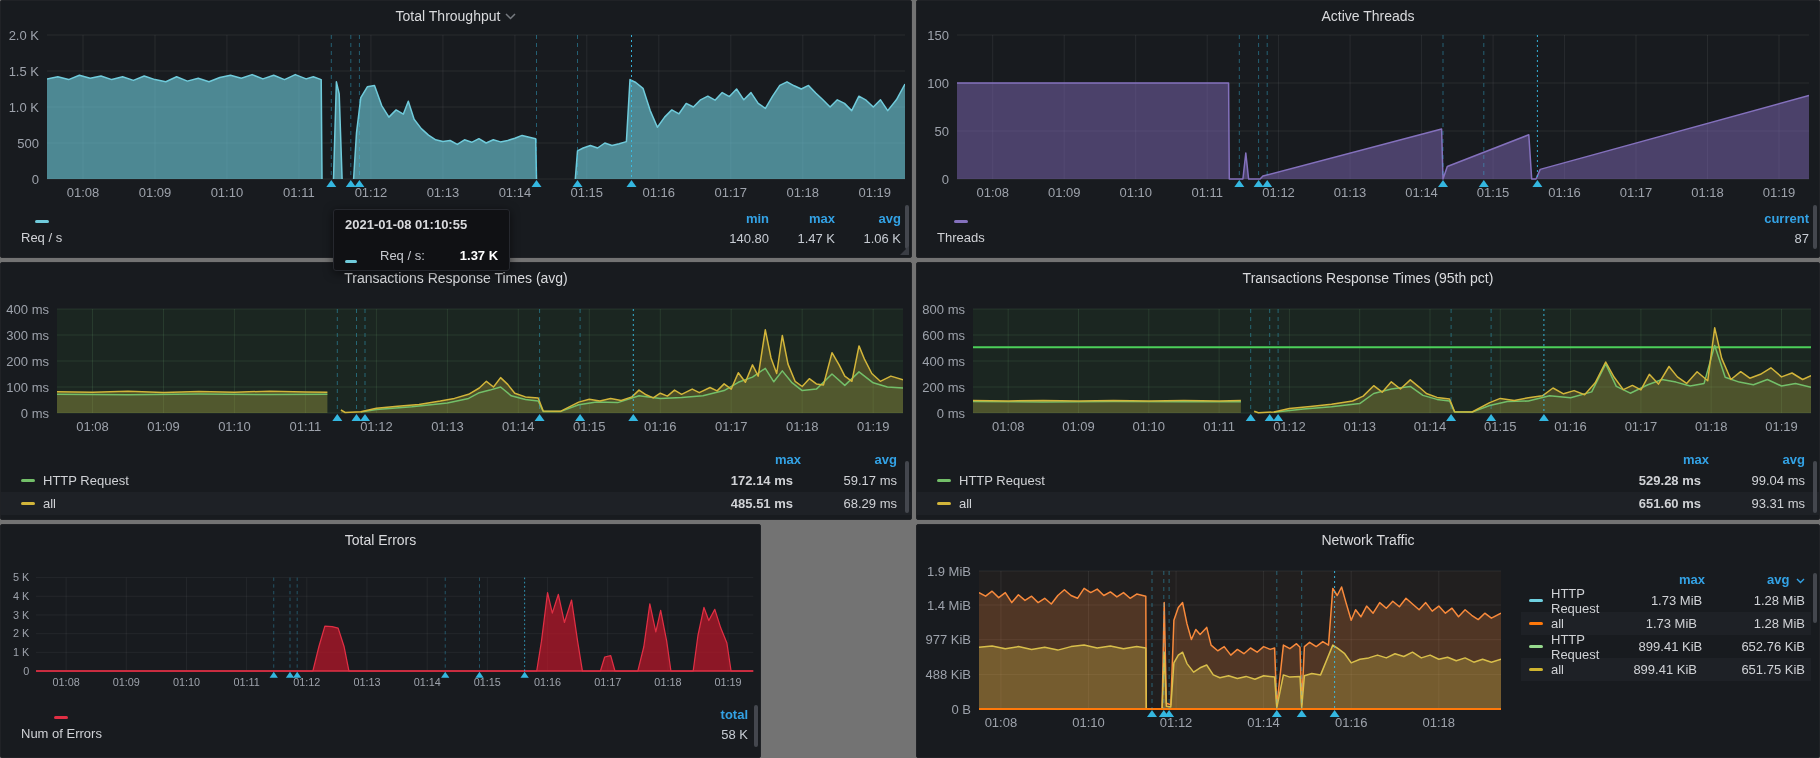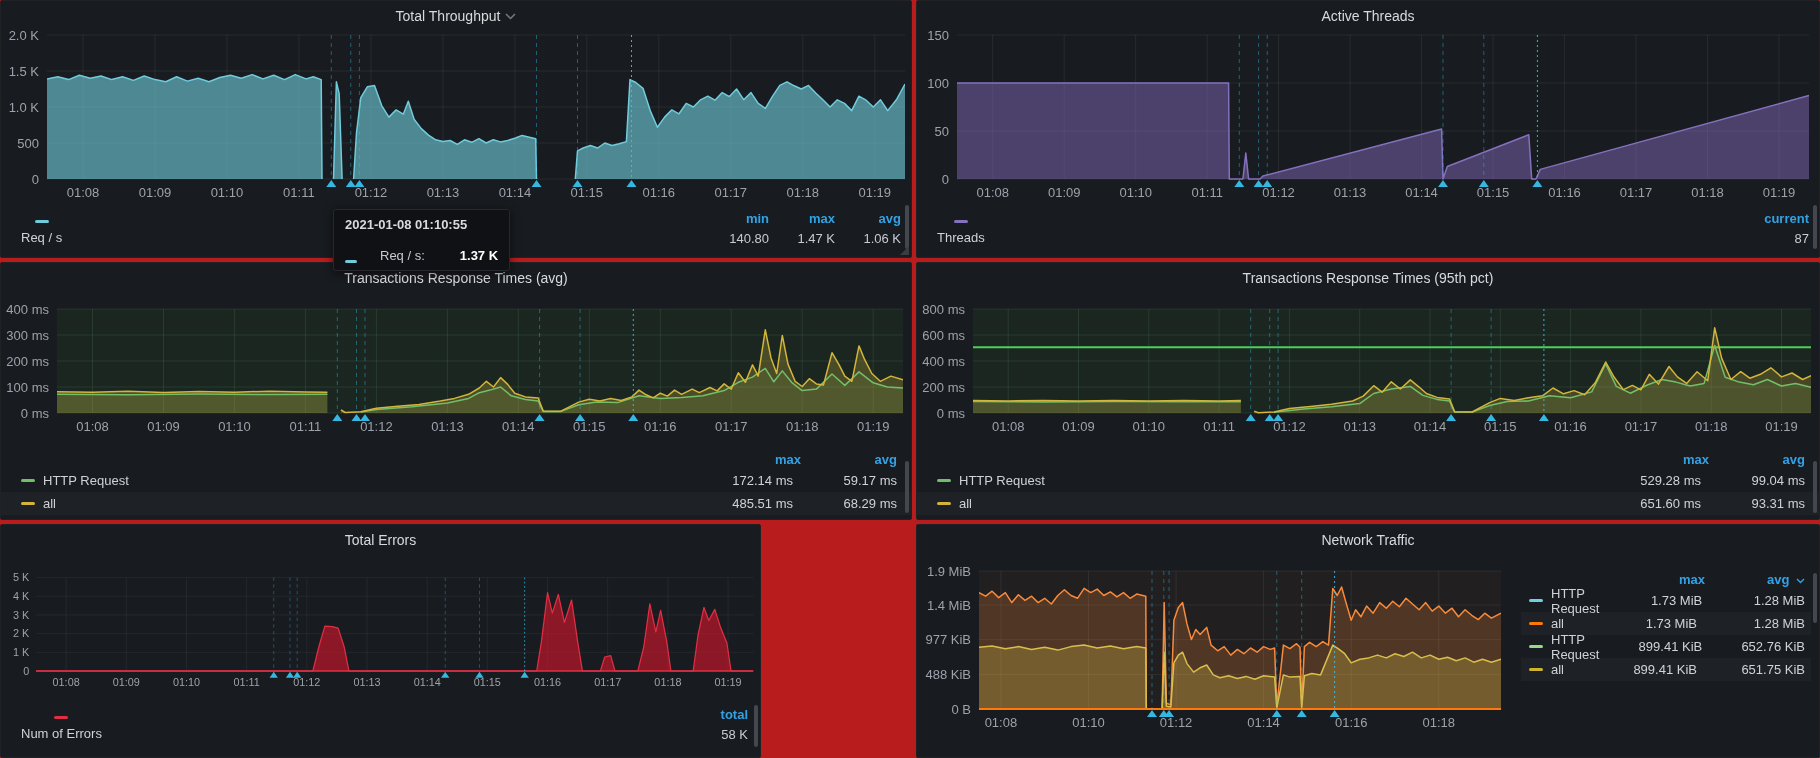--- a/index.html
+++ b/index.html
@@ -1,37 +1,37 @@
 <!DOCTYPE html>
 <html><head>
 <meta charset="utf-8">
 <style>
   * { margin:0; padding:0; box-sizing:border-box; }
   html,body { background:#111217; font-family:"Liberation Sans", sans-serif; }
-  #dashboard { position:relative; width:1820px; height:758px; background:#b91c1c; overflow:hidden; }
+  #dashboard { position:relative; width:1820px; height:758px; background:#737373; overflow:hidden; }
   .panel { position:absolute; background:#181b1f; border:1px solid #202226; border-radius:2px; }
   .panel-title { position:absolute; top:0; left:0; right:0; height:30px; display:flex; align-items:center; justify-content:center;
                  color:#d9dadd; font-size:14px; font-weight:500; cursor:pointer; z-index:3; }
   .panel-title .caret { margin-left:5px; opacity:.7; }
   .chart { position:absolute; inset:0; width:100%; height:100%; z-index:1; }
   svg text.tick { fill:#9da2ab; font-size:13px; font-family:"Liberation Sans", sans-serif; }
   .dash { display:inline-block; width:14px; height:3px; border-radius:2px; flex:none; }
   .legend-left { position:absolute; left:20px; display:flex; align-items:center; gap:7px;
                  color:#d0d2d6; font-size:13px; z-index:3; cursor:pointer;flex-direction:column; }
   .stats-block { position:absolute; z-index:3; font-size:13px; text-align:right; }
   .stats-block .srow { display:flex; justify-content:flex-end; line-height:20px; }
   .stats-block .cell { width:66px; text-align:right; color:#c7ccd3; }
   .stats-block .hdr  { color:#33A2E5; font-weight:600; cursor:pointer; }
   .legend-table { position:absolute; left:0; right:0; bottom:4px; z-index:3; font-size:13px; color:#d0d2d6; }
   .lt-head { display:flex; align-items:center; height:19px; padding:0 14px 0 20px; }
   .lt-row  { display:flex; align-items:center; height:23px; padding:0 14px 0 20px; gap:8px; cursor:pointer; }
   .lt-row.stripe { background:rgba(100,110,130,0.08); }
   .lt-name { flex:1; text-align:left; }
   .lt-sp { flex:1; }
-  .lt-max { width:130px; text-align:right; }
+  .lt-max { width:130px; text-align:right;font-weight:bold; }
   .lt-avg { width:96px; text-align:right; }
   .lt-hcell { color:#33A2E5; font-weight:600; cursor:pointer; }
   .nt-legend { position:absolute; left:604px; top:44px; width:290px; z-index:3; font-size:13px; color:#d0d2d6; }
   .nt-head { display:flex; align-items:center; height:20px; padding:0 6px 0 8px; }
   .nt-row  { display:flex; align-items:center; height:23px; padding:0 6px 0 8px; gap:8px; cursor:pointer; }
   .nt-row.stripe { background:rgba(100,110,130,0.08); }
   .nt-max { width:100px; text-align:right; }
   .nt-avg { width:100px; text-align:right; }
   .tooltip { position:absolute; left:332px; top:208px; z-index:6; background:#101114; border:1px solid #26282e;
              border-radius:3px; padding:7px 11px; font-size:13px; box-shadow:0 2px 10px rgba(0,0,0,.55); width:max-content; }

